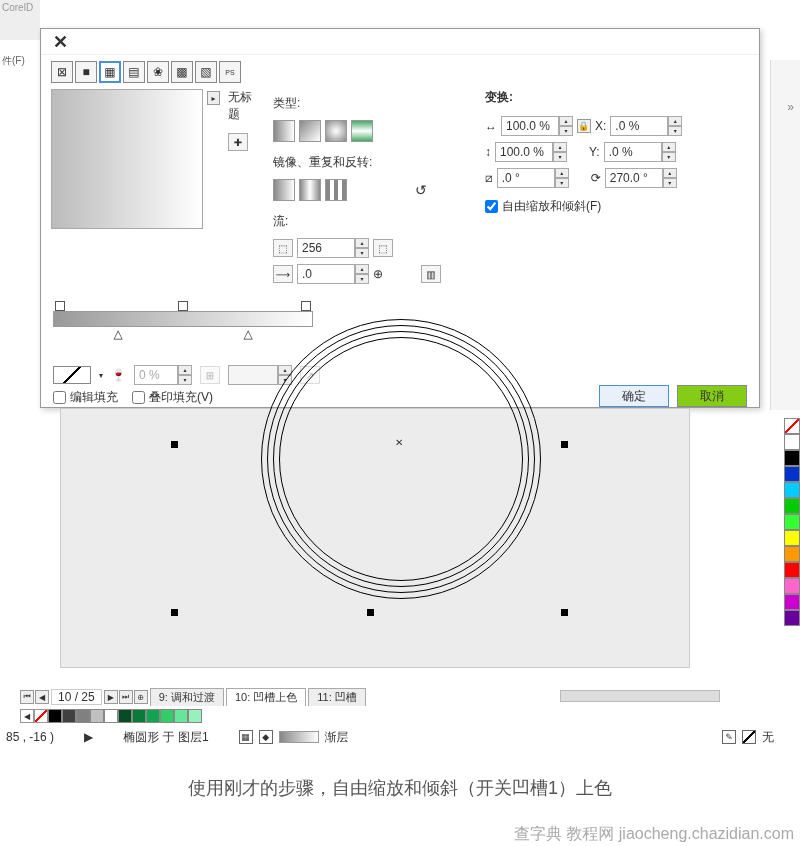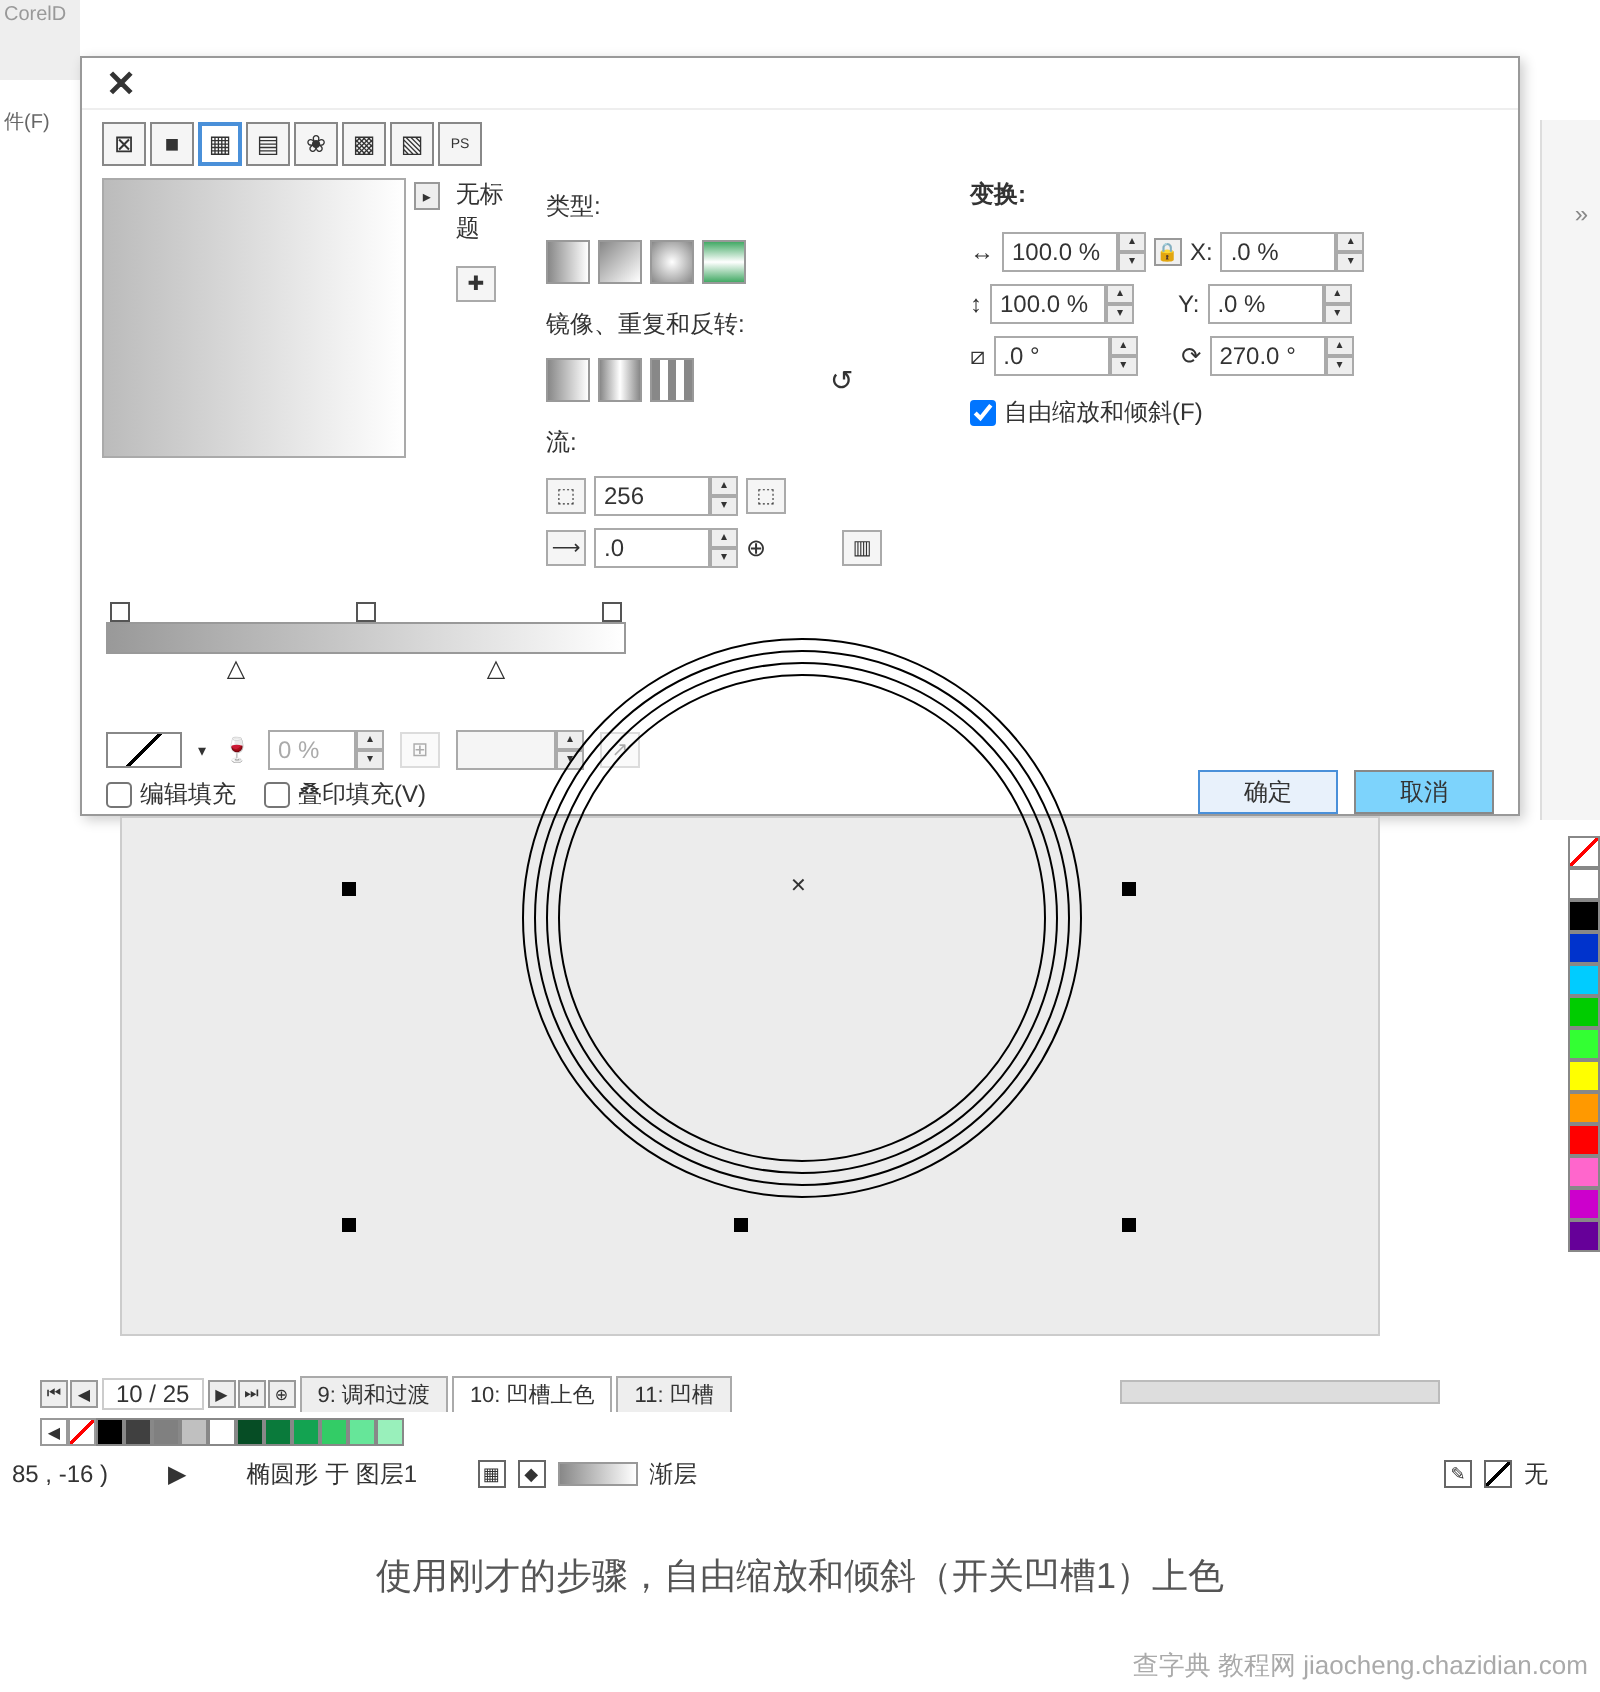--- a/index.html
+++ b/index.html
@@ -38,21 +38,21 @@
 .midcol{width:200px}
 .section-title{font-weight:bold;margin-bottom:4px}
 .sublabel{margin-top:6px;margin-bottom:2px}
 .rightcol{width:220px}
 .lock{width:14px;height:14px;border:1px solid #999;display:inline-flex;align-items:center;justify-content:center;font-size:9px;background:#f0f0f0}
 .chk{display:flex;align-items:center;gap:4px}
 .chk input{width:13px;height:13px}
 .swatch{width:38px;height:18px;border:1px solid #888;background:linear-gradient(135deg,#fff 48%,#000 48%,#000 52%,#fff 52%)}
 .footer-chk{position:absolute;left:12px;top:386px;display:flex;gap:14px}
 .dlgbtns{position:absolute;right:12px;top:380px;display:flex;gap:8px}
-.dlgbtn{width:70px;height:22px;border:1px solid #888;background:#7dd3fc;display:flex;align-items:center;justify-content:center;cursor:pointer}
+.dlgbtn{width:70px;height:22px;border:1px solid #888;background:#84cc16;display:flex;align-items:center;justify-content:center;cursor:pointer}
 .dlgbtn.ok{border:1px solid #4a90d9;background:#e8f1fb}
 
 .app-bg{position:absolute;left:0;top:0;width:800px;height:720px;background:#fff}
 .top-strip{position:absolute;left:0;top:0;width:40px;height:40px;background:#eee;font-size:10px;color:#999;padding:2px}
 .menu-hint{position:absolute;left:0;top:92px;font-size:10px;color:#666;width:36px;text-align:left}
 .canvas{position:absolute;left:60px;top:408px;width:630px;height:260px;background:#ececec;border:1px solid #ccc}
 .ellipse-outer{position:absolute;left:200px;top:-90px;width:280px;height:280px;border-radius:50%;border:1px solid #000}
 .ellipse-o2{position:absolute;left:206px;top:-84px;width:268px;height:268px;border-radius:50%;border:1px solid #000}
 .ellipse-o3{position:absolute;left:212px;top:-78px;width:256px;height:256px;border-radius:50%;border:1px solid #000}
 .ellipse-o4{position:absolute;left:218px;top:-72px;width:244px;height:244px;border-radius:50%;border:1px solid #000}
@@ -65,21 +65,21 @@
 .tab{padding:1px 8px;border:1px solid #aaa;border-bottom:none;background:#eee;font-size:11px}
 .tab.active{background:#fff}
 .scroll-thumb{position:absolute;right:80px;top:690px;width:160px;height:12px;background:#ddd;border:1px solid #bbb}
 .palette-bar{position:absolute;left:20px;top:708px;width:740px;height:16px;display:flex;align-items:center}
 .pal-arrow{width:14px;height:14px;border:1px solid #999;font-size:8px;display:flex;align-items:center;justify-content:center}
 .pal-none{width:14px;height:14px;border:1px solid #999;background:linear-gradient(135deg,transparent 45%,red 45%,red 55%,transparent 55%)}
 .pal-sw{width:14px;height:14px;border:1px solid #888}
 .status{position:absolute;left:0;top:728px;width:800px;height:18px;display:flex;align-items:center;gap:30px;padding:0 6px;font-size:11px}
 .status .fillico{width:14px;height:14px;border:1px solid #666;display:inline-flex;align-items:center;justify-content:center;font-size:9px}
 .caption{position:absolute;left:0;top:776px;width:800px;text-align:center;font-size:18px;color:#555}
-.watermark{position:absolute;right:6px;top:824px;font-size:13px;color:#aaa}
+.watermark{position:absolute;right:6px;top:824px;font-size:16px;color:#aaa}
 .side-palette{position:absolute;right:0;top:418px;width:16px;display:flex;flex-direction:column}
 .side-palette div{width:16px;height:16px;border:1px solid #888}
 .side-right-tools{position:absolute;right:0;top:60px;width:30px;height:350px;border-left:1px solid #ddd;background:#f5f5f5}
 .chevr{position:absolute;right:6px;top:100px;font-size:12px;color:#888}
 </style>
 </head>
 <body>
 
 <div class="app-bg"></div>
 <div class="top-strip">CorelD</div>

